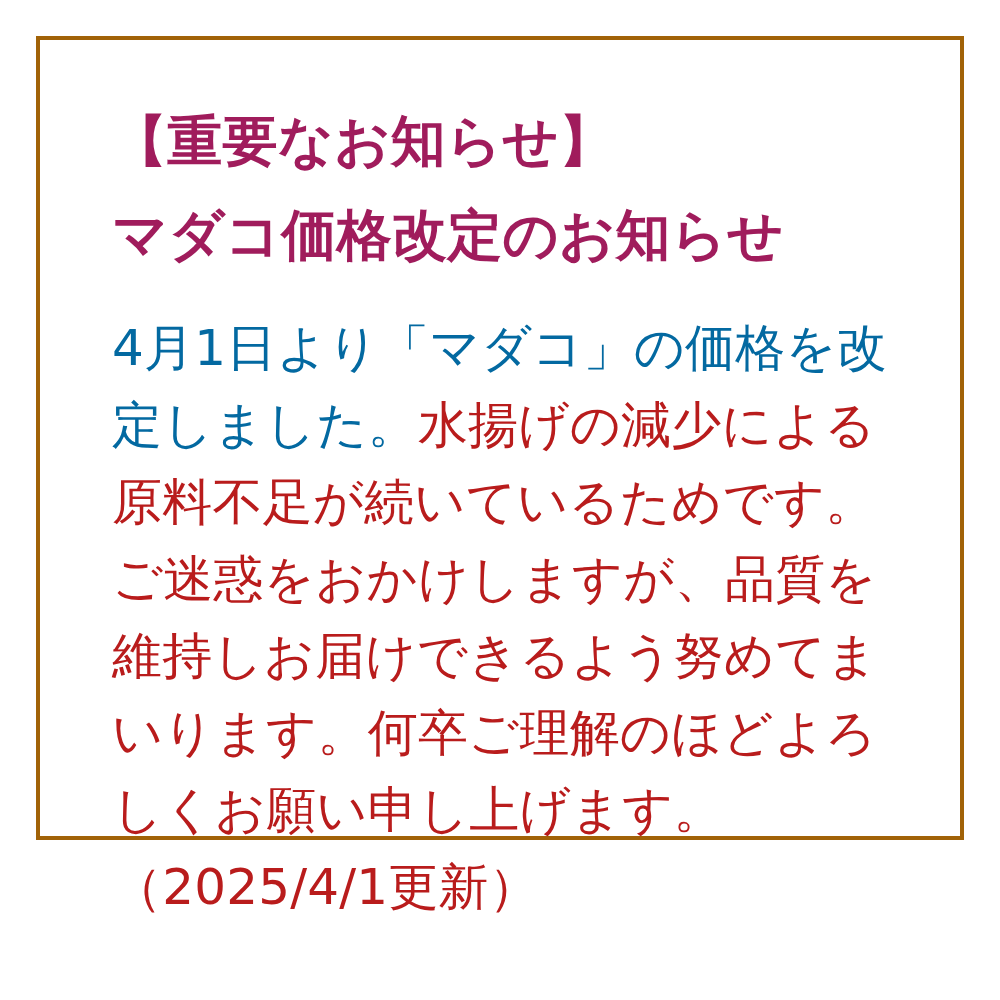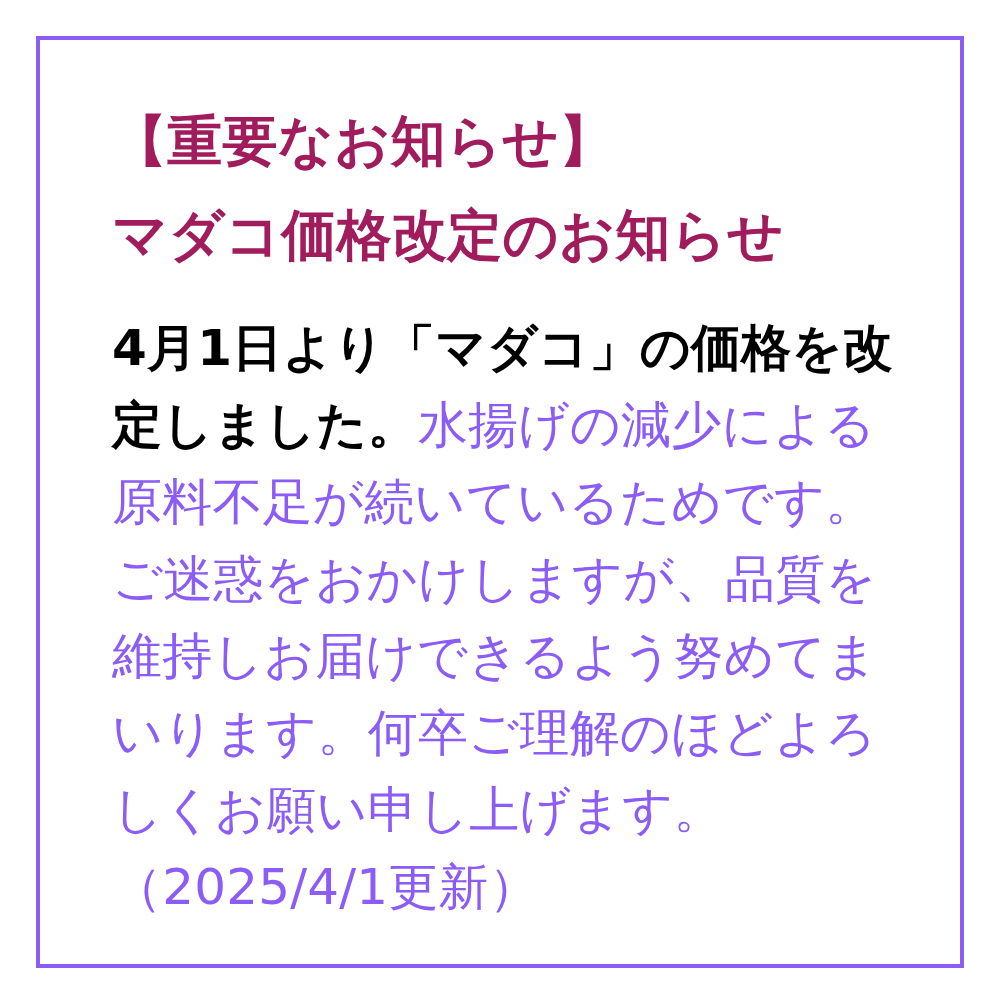--- a/index.html
+++ b/index.html
@@ -12,23 +12,23 @@
     background: #ffffff;
     font-family: "DejaVu Sans", "Liberation Sans", sans-serif;
     overflow: hidden;
   }
 
   .notice-card {
     position: absolute;
     left: 36px;
     top: 36px;
     width: 928px;
-    height: 932px;
+    height: 804px;
     box-sizing: border-box;
-    border: 4px solid #8b5cf6;
+    border: 4px solid #a16207;
     background: #ffffff;
   }
 
   .notice-inner {
     box-sizing: border-box;
     padding: 62px 66px 0 72px;
   }
 
   .headline {
     color: #a01c5c;
@@ -51,27 +51,27 @@
   .body-text {
     margin: 36px 0 0 0;
     color: #231f20;
     font-size: 50px;
     line-height: 1.54;
     letter-spacing: 0.004em;
     text-align: left;
   }
 
   .body-strong {
-    font-weight: 700;
-    color: #000000;
+    font-weight: 400;
+    color: #0369a1;
   }
 
   .body-normal {
     font-weight: 400;
-    color: #8b5cf6;
+    color: #b91c1c;
   }
 </style>
 </head>
 <body>
 
 <div class="notice-card">
   <div class="notice-inner">
 
     <h1 class="headline">
       <span class="headline-line first">【重要なお知らせ】</span>

